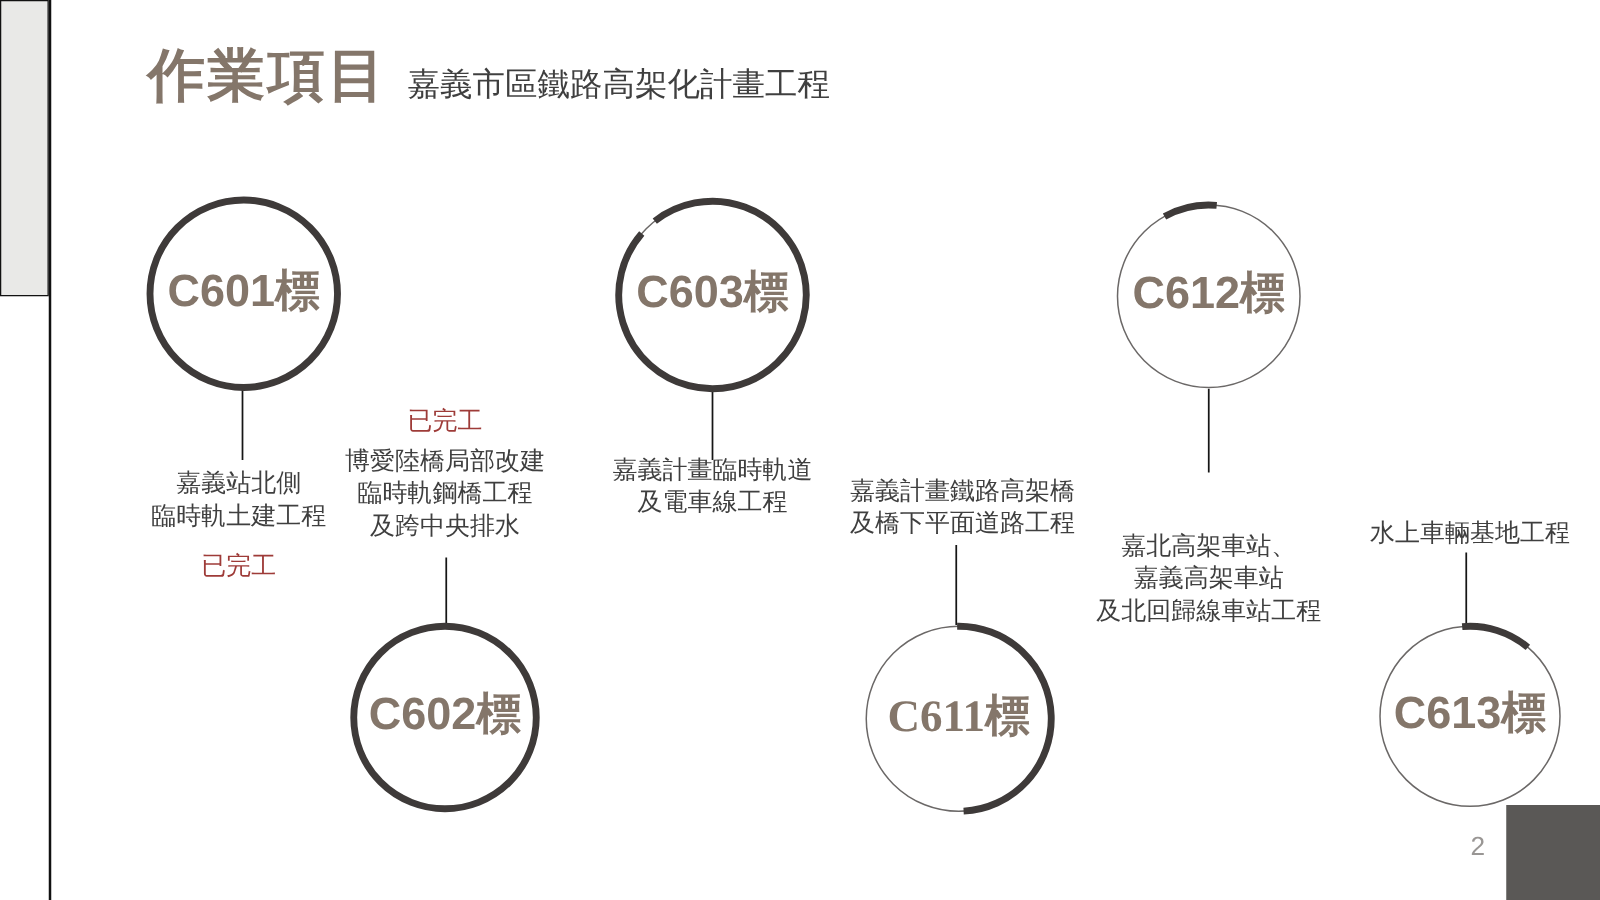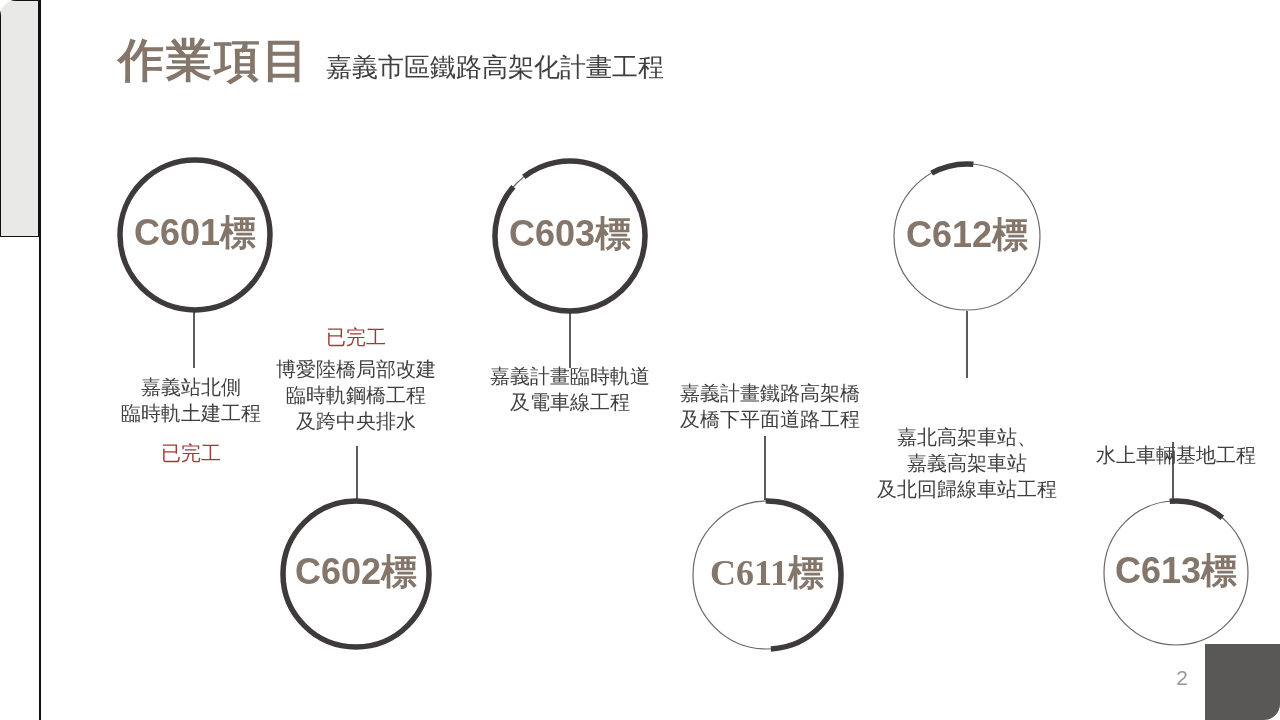--- a/index.html
+++ b/index.html
@@ -1,20 +1,19 @@
 <!DOCTYPE html>
 <html><head>
 <meta charset="utf-8">
 <style>
   html,body{margin:0;padding:0;background:#ffffff;}
   #slide{
     position:relative;width:1280px;height:720px;overflow:hidden;
     background:#ffffff;
     font-family:"Liberation Sans","DejaVu Sans",sans-serif;
-    border-radius:16px;
   }
   
   .sidebar-line{position:absolute;left:39px;top:0;width:2px;height:720px;background:#111111;}
   .sidebar-box{position:absolute;left:0;top:0;width:39px;height:237px;background:#e9e9e7;
     border:1px solid #111111;box-sizing:border-box;}
   
   .header{position:absolute;left:118px;top:30px;display:flex;align-items:baseline;}
   .title{font-size:46px;font-weight:bold;letter-spacing:2px;}
   .subtitle{font-size:26px;margin-left:16px;font-weight:normal;}
   
@@ -84,19 +83,19 @@
         <div class="desc-line" style="color: rgb(63, 63, 63);">及橋下平面道路工程</div>
       </div>
       <div class="circle-label" style="left: 967px; top: 237px; color: rgb(132, 118, 106);">C612標</div>
       <div class="desc-block" style="left: 967px; top: 384px;">
         <div class="desc-line" style="color: rgb(63, 63, 63); margin-top: 40px;">嘉北高架車站、</div>
         <div class="desc-line" style="color: rgb(63, 63, 63);">嘉義高架車站</div>
         <div class="desc-line" style="color: rgb(63, 63, 63);">及北回歸線車站工程</div>
       </div>
       <div class="circle-label" style="left: 1176px; top: 573px; color: rgb(132, 118, 106);">C613標</div>
       <div class="desc-block" style="left: 1176px; top: 414px;">
-        <div class="desc-line" style="color: rgb(63, 63, 63); margin-top: 28px;">水上車輛基地工程</div>
+        <div class="desc-line" style="color: rgb(63, 63, 63);">水上車輛基地工程</div>
       </div>
     </div>
 
   <span class="page-number">2</span>
   <div class="corner-square" style="background: rgb(90, 88, 86);"></div>
 </div>
 
 </body></html>

